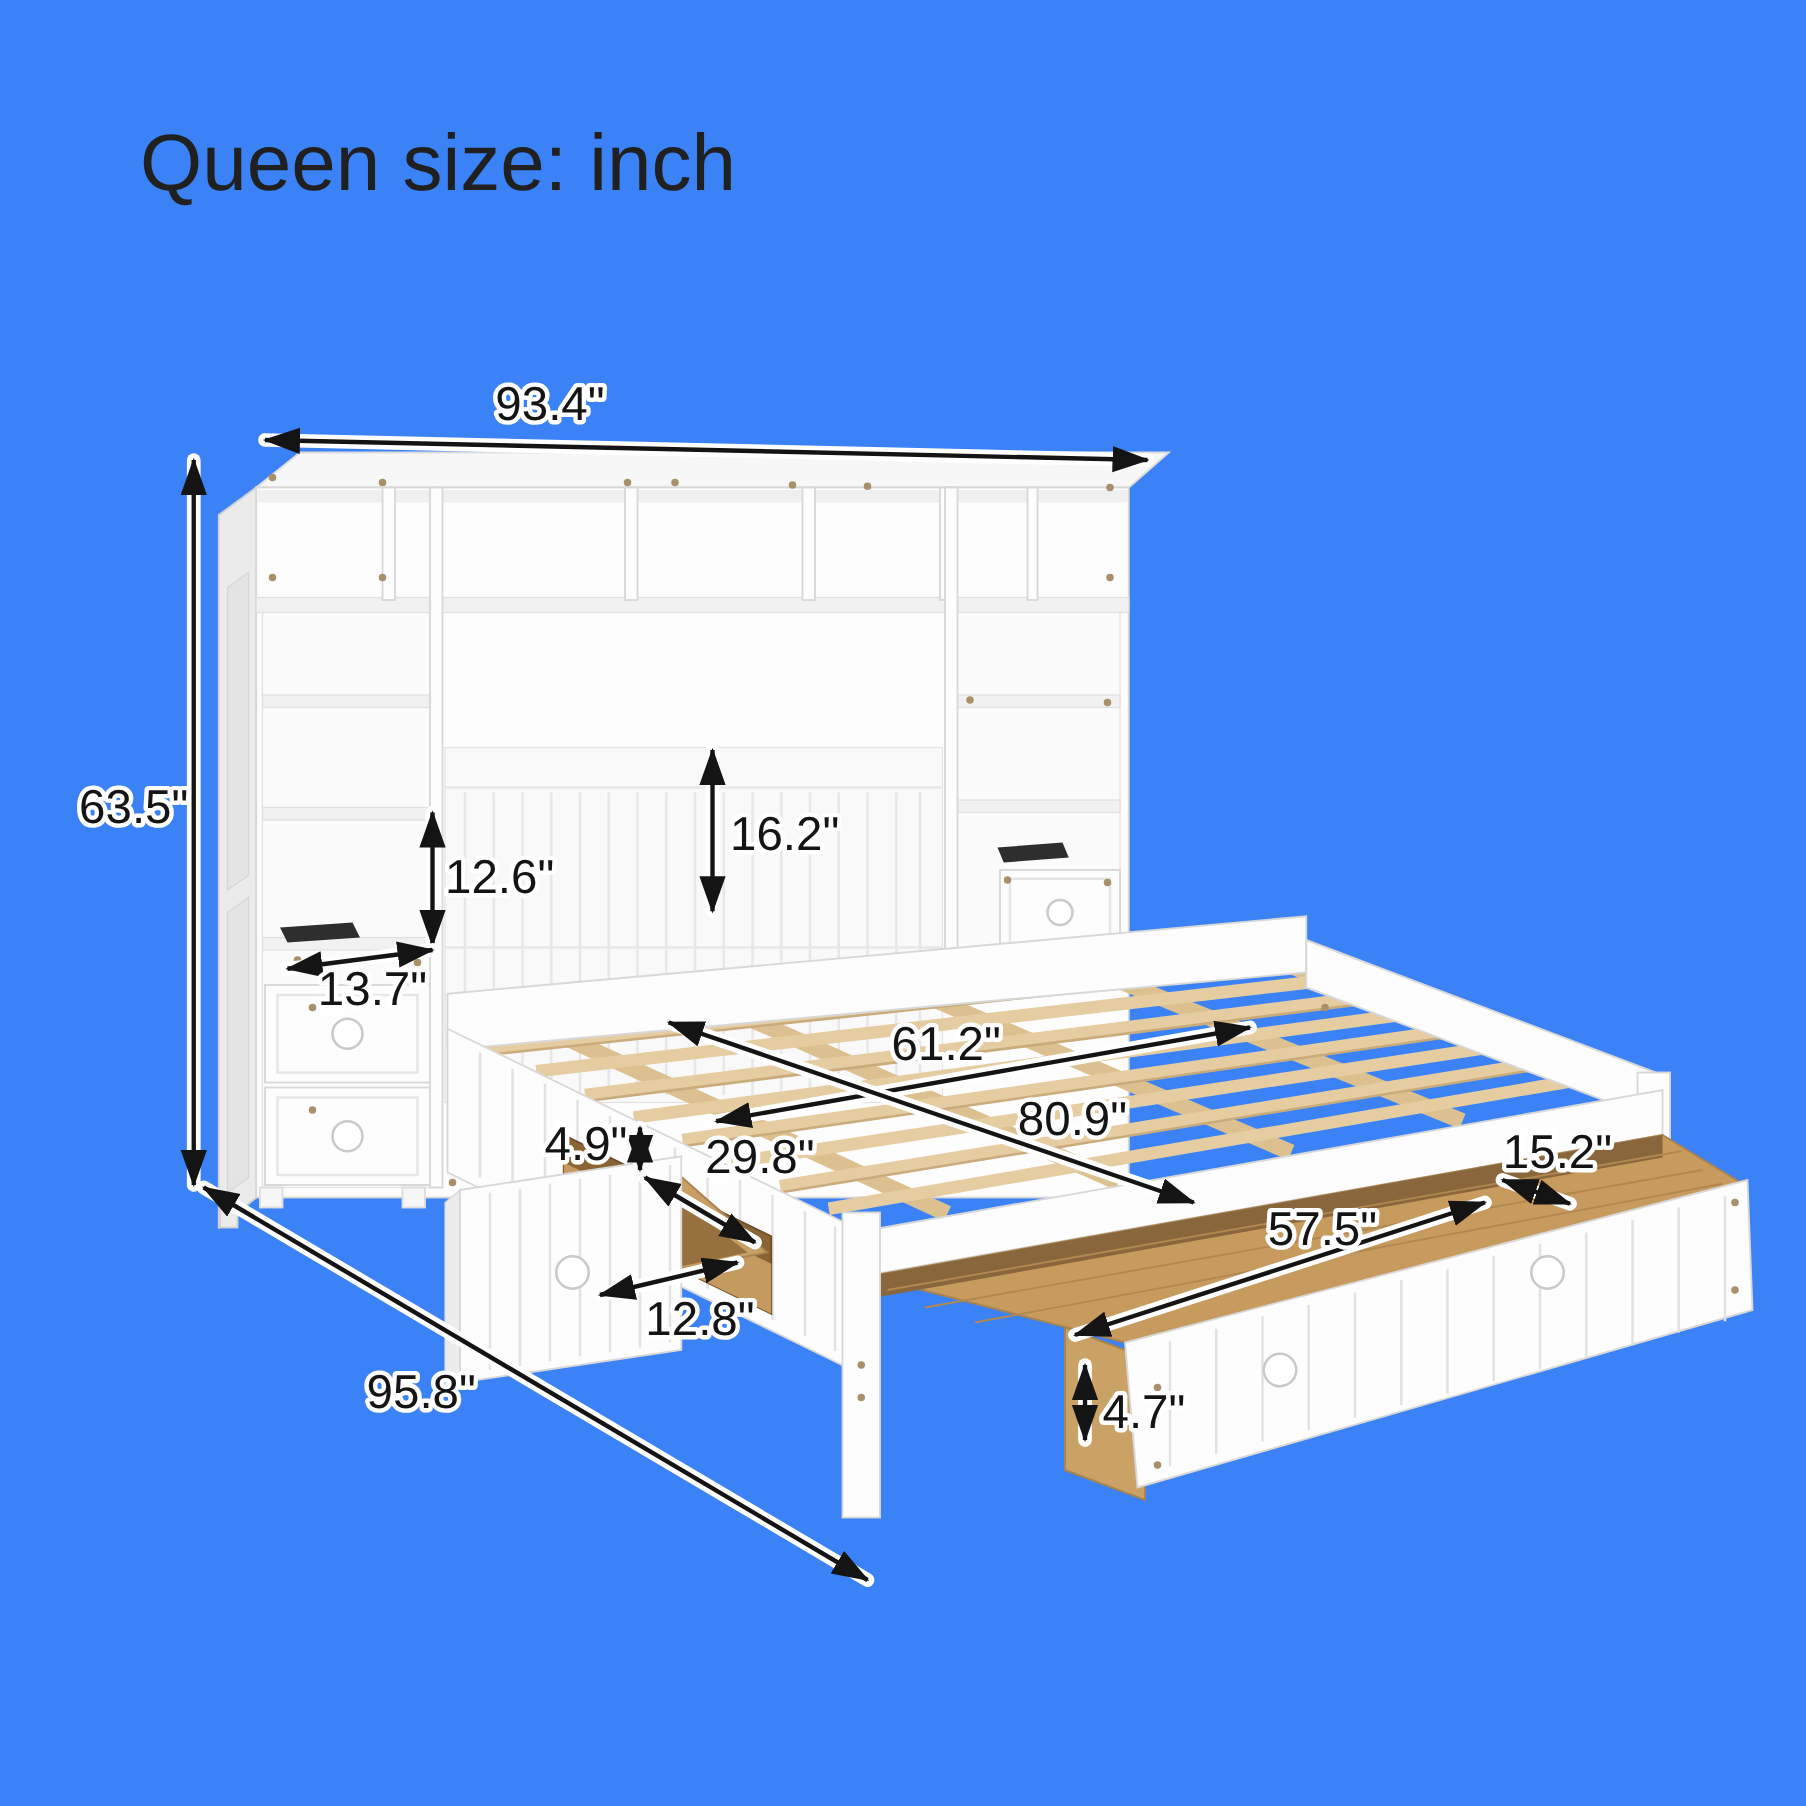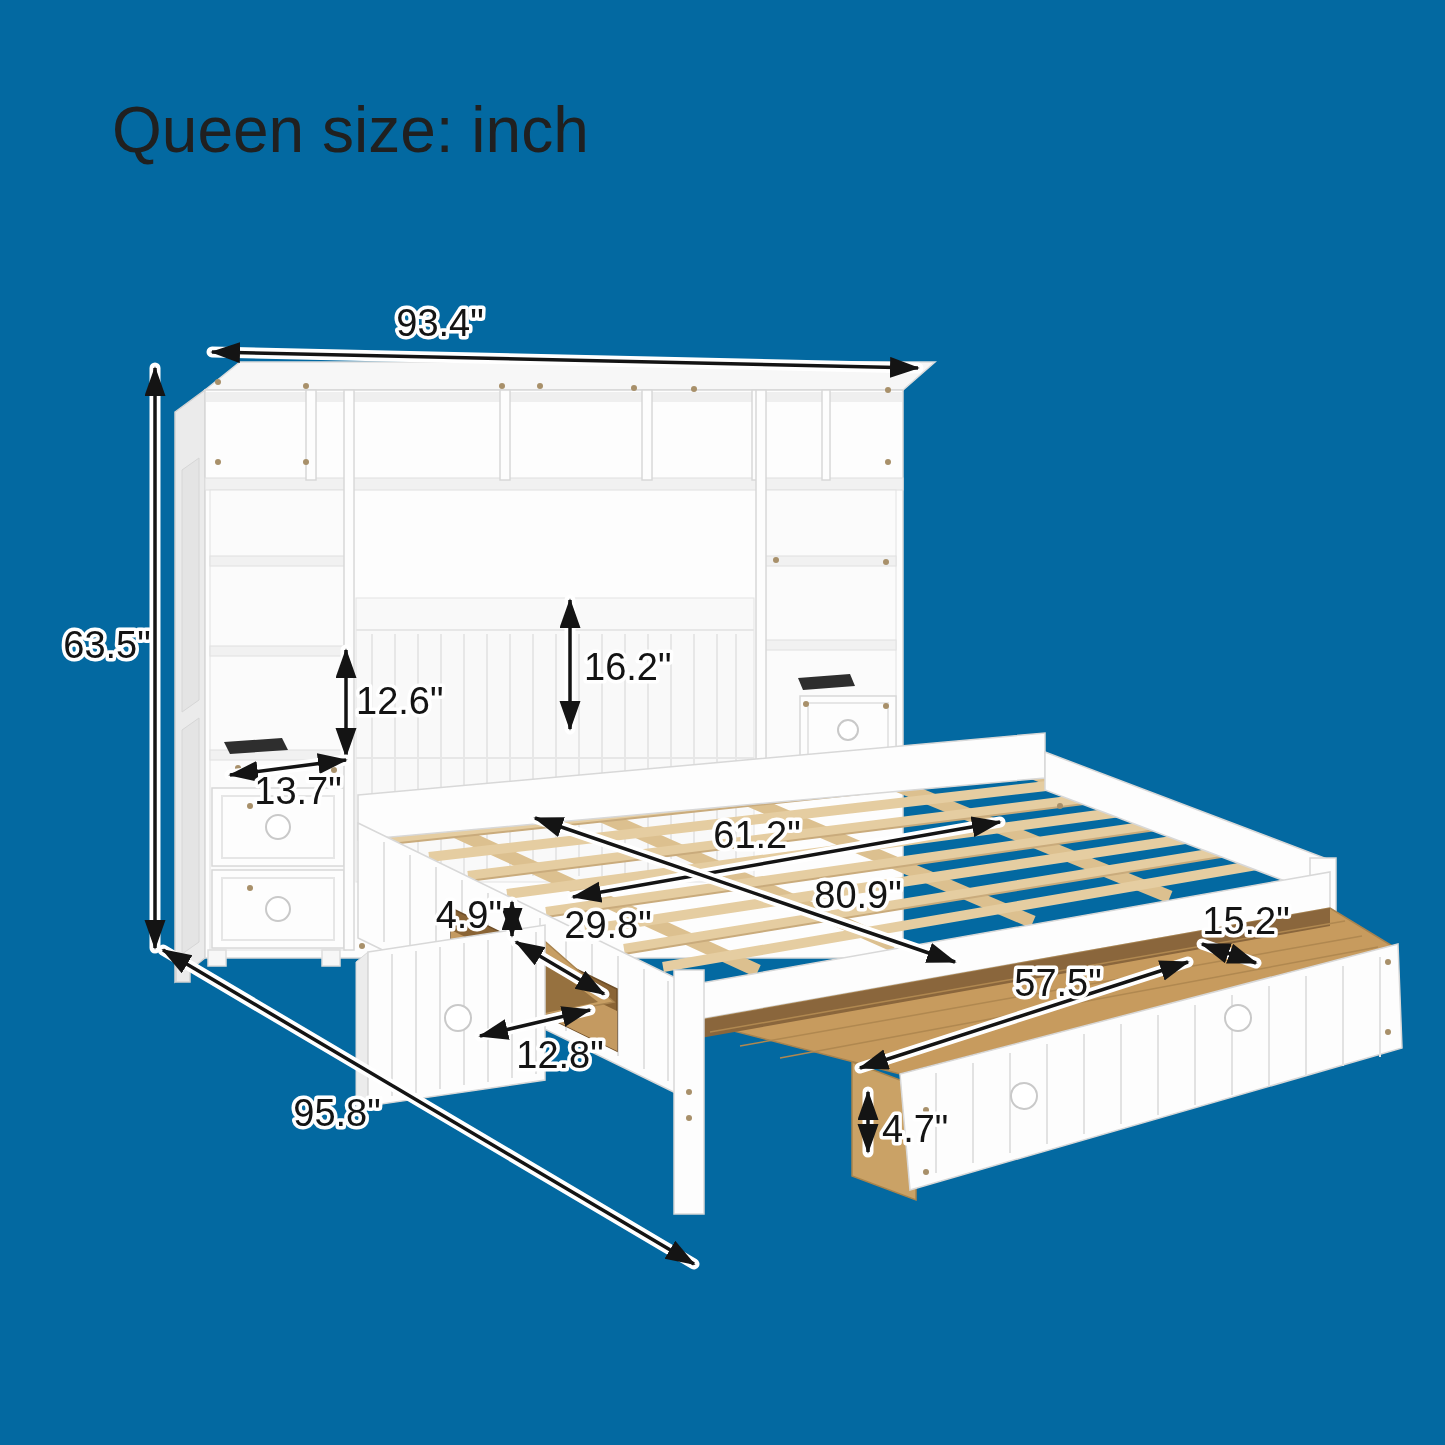--- a/index.html
+++ b/index.html
@@ -1,16 +1,16 @@
 <!DOCTYPE html>
 <html><head>
 <meta charset="utf-8">
 <style>
   html, body { margin: 0; padding: 0; background: #ffffff; }
-  .stage { width: 1445px; height: 1445px; position: relative; background: #0369a1; }
+  .stage { width: 1445px; height: 1445px; position: relative; background: #3b82f6; }
   svg { display: block; }
   .title-text {
     font-family: "Liberation Sans", sans-serif;
     font-size: 64px;
     fill: #202020;
   }
   .dim-label {
     font-family: "Liberation Sans", sans-serif;
     font-size: 38px;
     fill: #141414;

